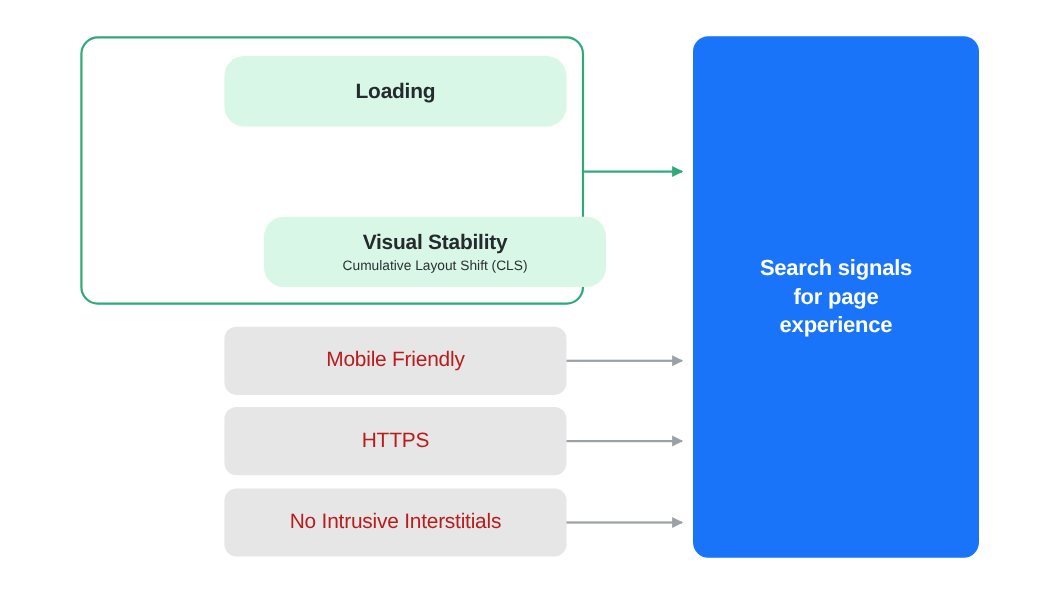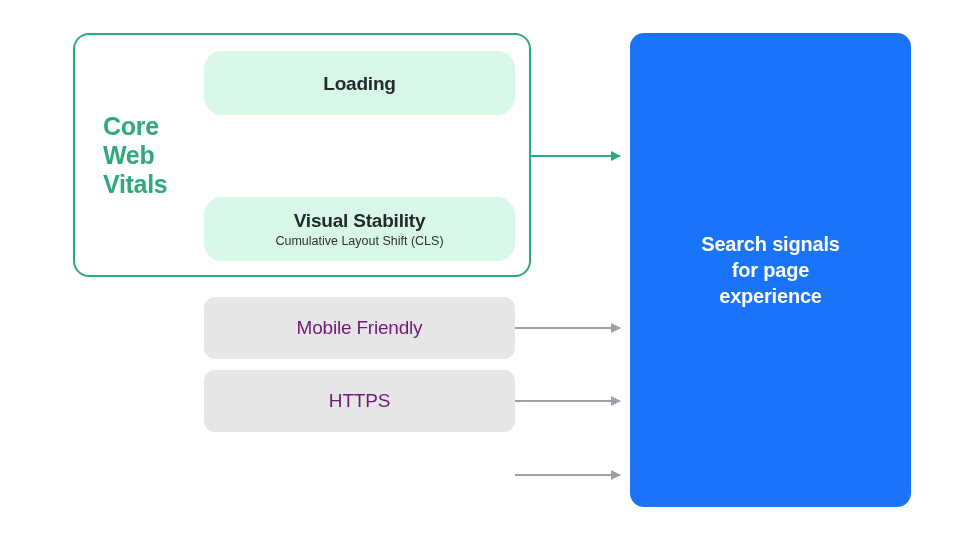--- a/index.html
+++ b/index.html
@@ -67,36 +67,36 @@
   }
   .metric-box .m-sub {
     color: #2C3135;
     font-size: 12.5px;
     font-weight: normal;
     line-height: 16px;
     margin-top: 1px;
   }
   #metric-0 { top: 51px; }
   #metric-1 { top: 124px; }
-  #metric-2 { top: 197px; }
+  #metric-2 { top: 197px; margin-left: 36px; }
 
   
   .signal-box {
     position: absolute;
     left: 204px;
     width: 311px;
     height: 62px;
     background: #E6E6E6;
     border-radius: 11px;
     display: flex;
     align-items: center;
     justify-content: center;
   }
   .signal-box .s-title {
-    color: #701a75;
+    color: #b91c1c;
     font-size: 19px;
     font-weight: normal;
     letter-spacing: -0.2px;
   }
   #signal-0 { top: 297px; }
   #signal-1 { top: 370px; text-align: right; }
   #signal-2 { top: 444px; }
 
   
   .connector {
@@ -134,21 +134,21 @@
   .connector-grey .head { border-left: 10px solid #9BA1A6; }
   #connector-signal-0 { top: 327px; }
   #connector-signal-1 { top: 400px; }
   #connector-signal-2 { top: 474px; }
 
   
   .outcome-panel {
     position: absolute;
     left: 630px;
     top: 33px;
-    width: 281px;
+    width: 260px;
     height: 474px;
     background: #1A74F9;
     border-radius: 14px;
     display: flex;
     align-items: center;
     justify-content: center;
   }
   .outcome-panel .o-text {
     color: #ffffff;
     font-size: 20px;
@@ -158,42 +158,42 @@
     letter-spacing: -0.2px;
     white-space: pre-line;
   }
 </style>
 </head>
 <body>
 
 <div id="canvas">
 
   <div class="cwv-group"></div>
-  <div class="cwv-label" style="white-space: pre-line;">Core
-Web
-Vitals</div>
 
   <div class="metric-box" id="metric-0">
     <span class="m-title">Loading</span>
   </div>
   <div class="metric-box" id="metric-2">
     <span class="m-title">Visual Stability</span>
     <span class="m-sub">Cumulative Layout Shift (CLS)</span>
   </div>
 
   <div class="connector" id="connector-cwv">
     <div class="shaft"></div>
     <div class="head"></div>
   </div>
 
   <div class="signal-box" id="signal-0">
     <span class="s-title">Mobile Friendly</span>
   </div>
   <div class="signal-box" id="signal-1">
     <span class="s-title">HTTPS</span>
+  </div>
+  <div class="signal-box" id="signal-2">
+    <span class="s-title">No Intrusive Interstitials</span>
   </div>
 
   <div class="connector connector-grey" id="connector-signal-0">
     <div class="shaft"></div>
     <div class="head"></div>
   </div>
   <div class="connector connector-grey" id="connector-signal-1">
     <div class="shaft"></div>
     <div class="head"></div>
   </div>

